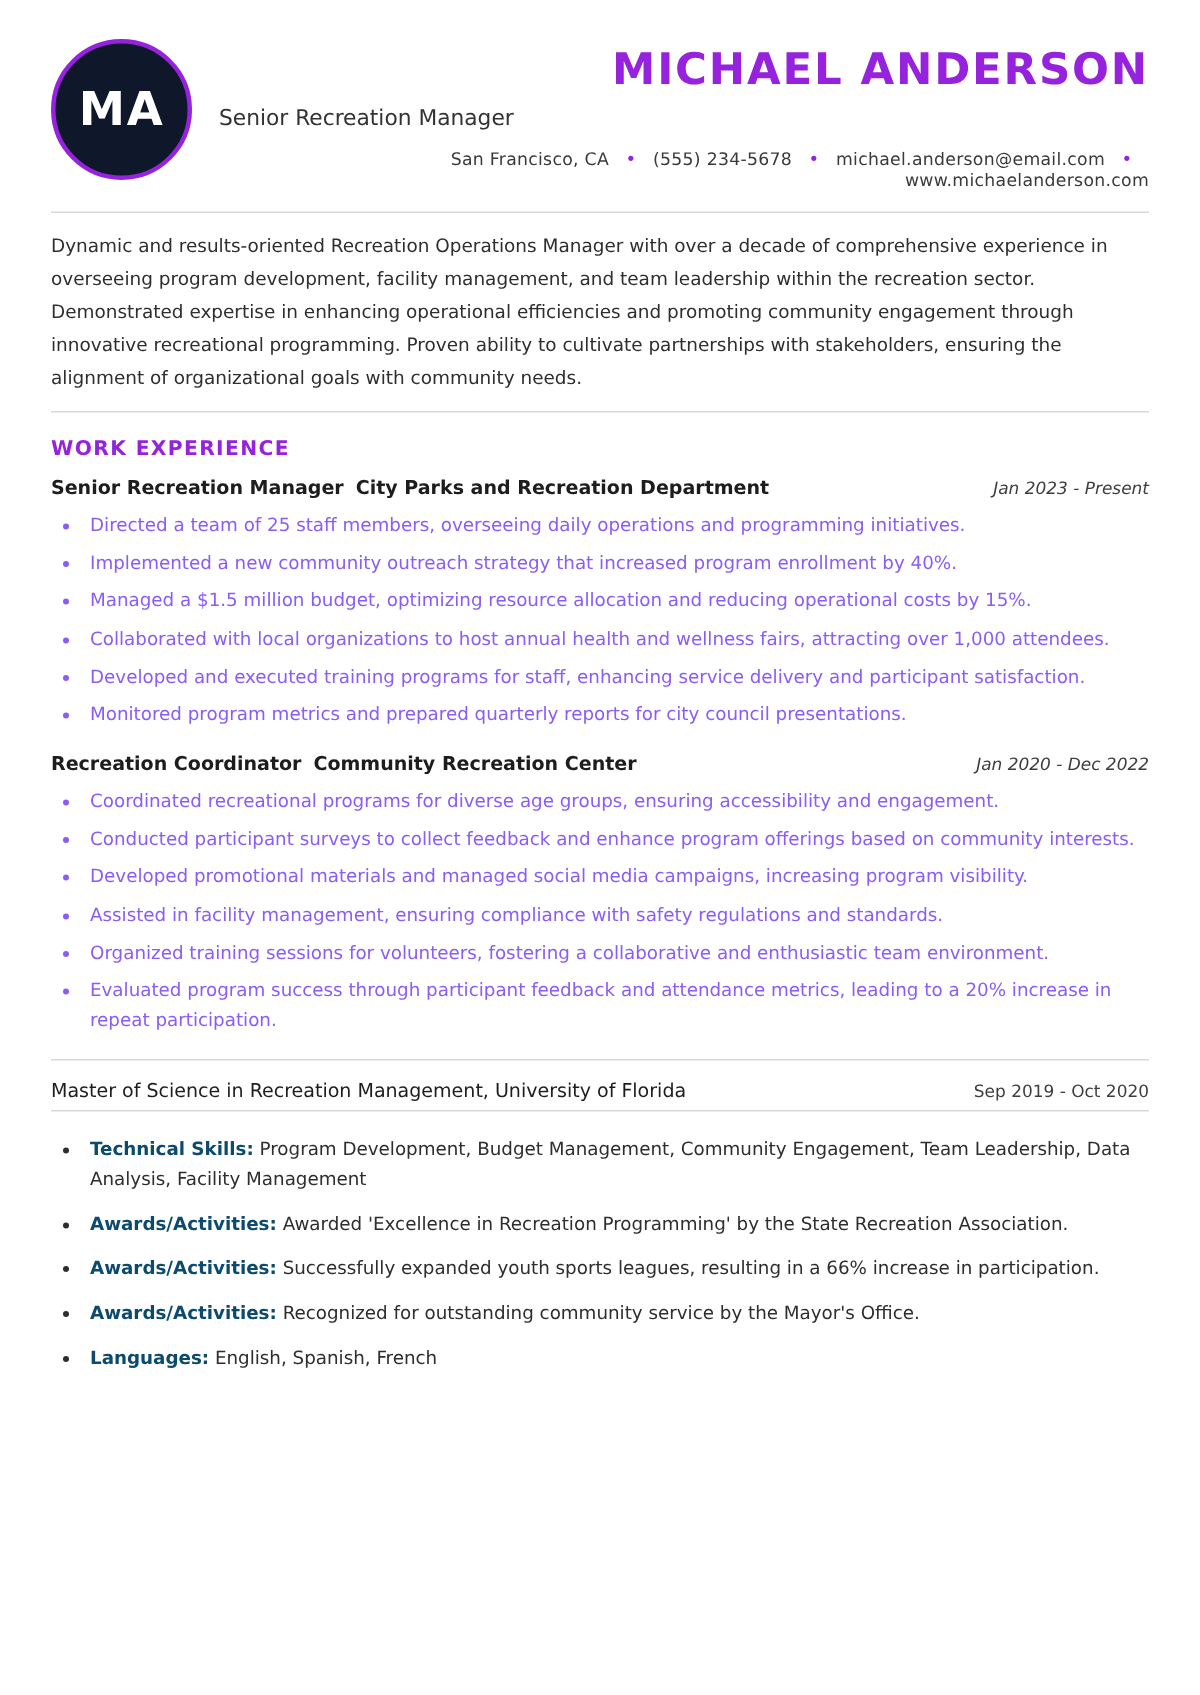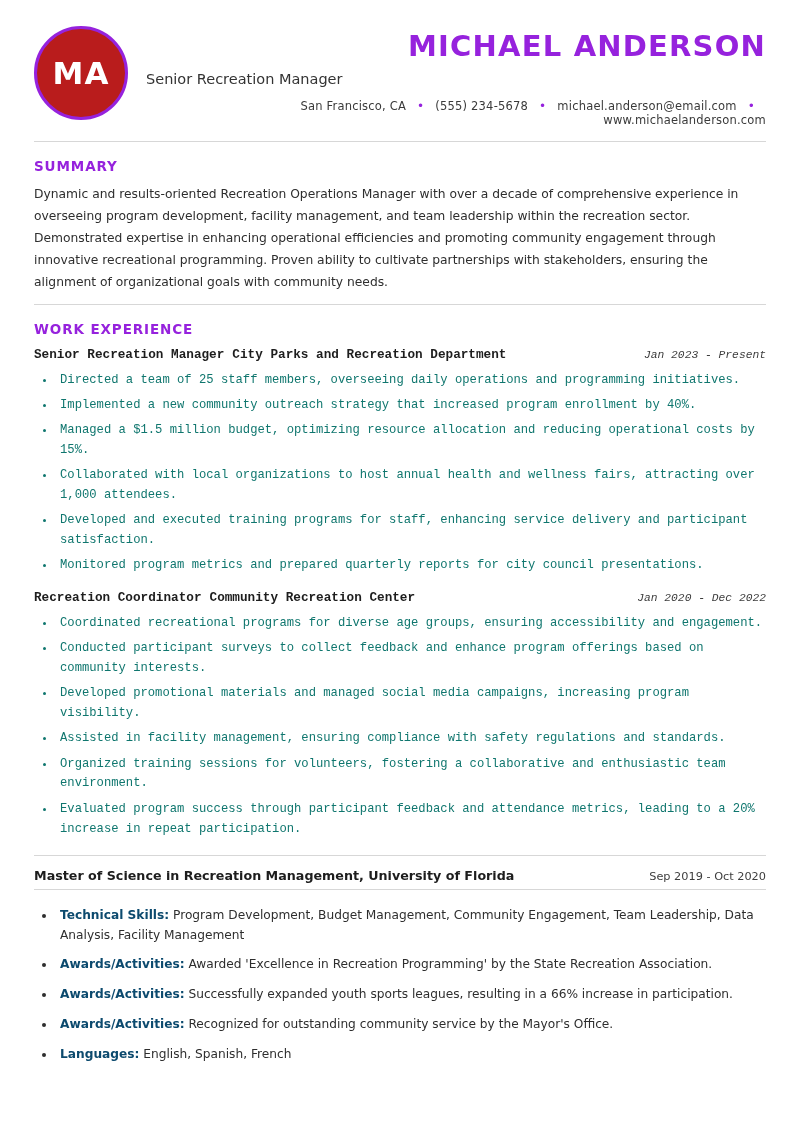--- a/index.html
+++ b/index.html
@@ -33,21 +33,21 @@
     flex: 0 0 auto;
     width: 94px;
     height: 94px;
     margin-right: 18px;
     position: relative;
   }
   .avatar {
     width: 94px;
     height: 94px;
     border-radius: 50%;
-    background: #b91c1c;
+    background: #0f172a;
     border: 3px solid #9622dd;
     display: flex;
     align-items: center;
     justify-content: center;
     color: #ffffff;
     font-size: 31px;
     font-weight: bold;
     letter-spacing: 1px;
   }
   .head-text {
@@ -101,21 +101,21 @@
   }
   .summary-text {
     font-size: 12.3px;
     line-height: 1.78;
     color: #2e2e2e;
     text-align: left;
     margin: 0;
   }
 
   
-  .job { margin-bottom: 4px; font-family: Liberation Mono, monospace; }
+  .job { margin-bottom: 4px; }
   .job + .job { margin-top: 14px; }
   .job-head {
     display: flex;
     align-items: baseline;
     justify-content: space-between;
   }
   .job-head-left {
     font-size: 12.7px;
     font-weight: bold;
     color: #1d1d1d;
@@ -128,34 +128,34 @@
     white-space: nowrap;
     padding-left: 12px;
   }
   ul.bullets {
     margin: 9px 0 0 0;
     padding-left: 22px;
   }
   ul.bullets li {
     font-size: 12.2px;
     line-height: 1.62;
-    color: #0f766e;
+    color: #8b5cf6;
     margin-bottom: 5.5px;
     padding-left: 4px;
   }
 
   
   .edu-head {
     display: flex;
     align-items: baseline;
     justify-content: space-between;
   }
   .edu-degree {
     font-size: 12.7px;
-    font-weight: bold;
+    font-weight: normal;
     color: #1d1d1d;
   }
   .edu-dates {
     font-size: 11.3px;
     color: #3d3d3d;
     white-space: nowrap;
   }
 
   
   ul.info-list {
@@ -195,21 +195,20 @@
         <span class="contact-item">michael.anderson@email.com</span>
         <span class="contact-sep">•</span>
         <span class="contact-item">www.michaelanderson.com</span>
       </div>
     </div>
   </div>
 
   <div class="rule"></div>
 
   <div class="section">
-    <div class="section-title">SUMMARY</div>
     <p class="summary-text">Dynamic and results-oriented Recreation Operations Manager with over a decade of comprehensive experience in overseeing program development, facility management, and team leadership within the recreation sector. Demonstrated expertise in enhancing operational efficiencies and promoting community engagement through innovative recreational programming. Proven ability to cultivate partnerships with stakeholders, ensuring the alignment of organizational goals with community needs.</p>
   </div>
 
   <div class="rule"></div>
 
   <div class="section">
     <div class="section-title">WORK EXPERIENCE</div>
 
     <div class="job">
       <div class="job-head">

